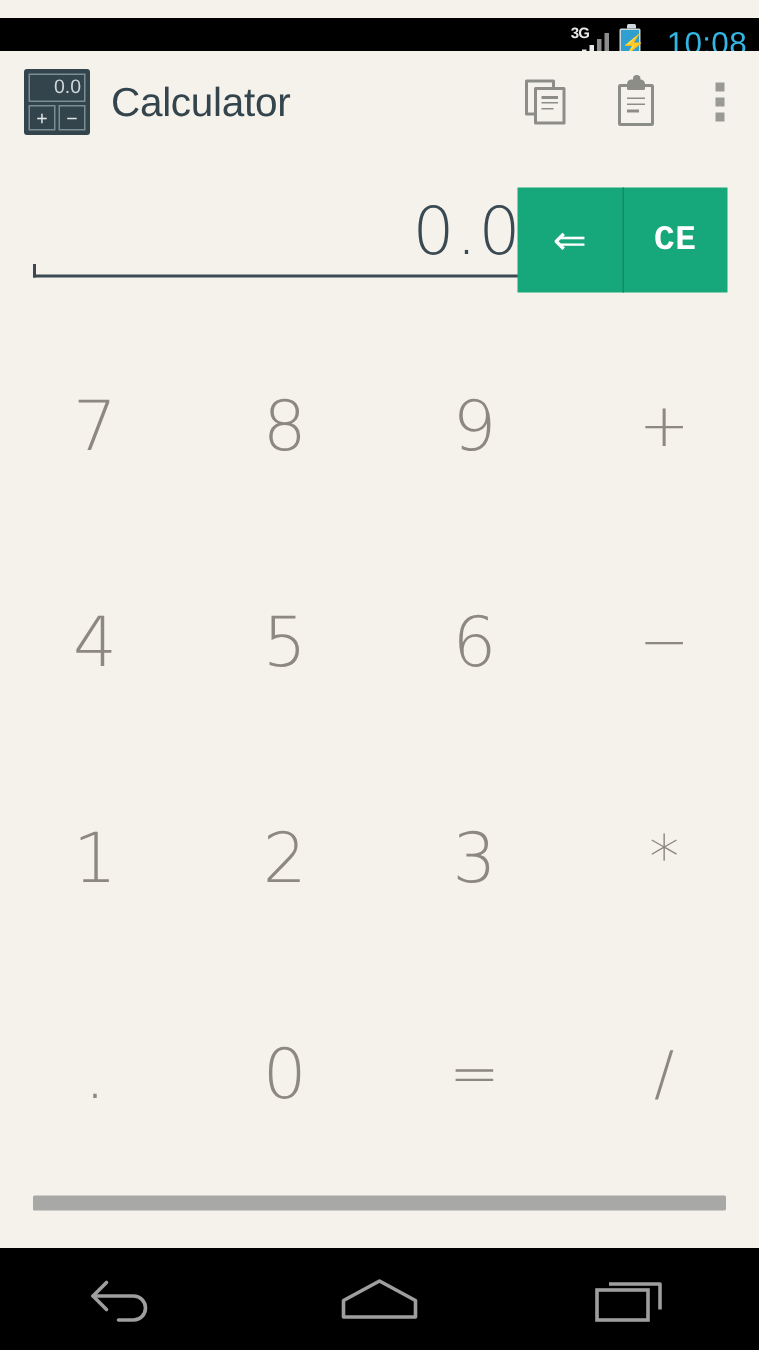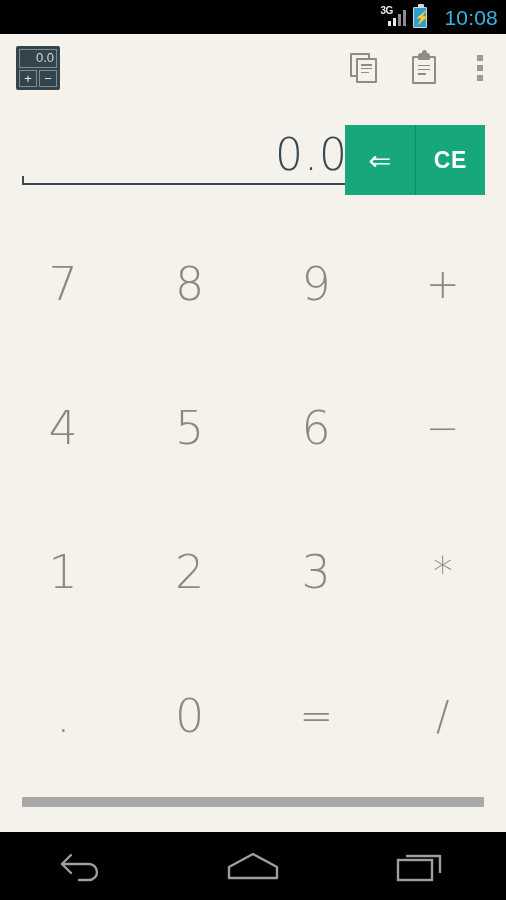--- a/index.html
+++ b/index.html
@@ -10,21 +10,21 @@
     overflow:hidden;
   }
   #screen {
     position:relative;
     width:506px; height:900px;
     background:#f5f2ec;
   }
 
   
   #status-bar {
-    position:absolute; left:0; top:0;
+    position:absolute; left:0; top:12px;
     width:506px; height:34px;
     background:#000000;
     display:flex; align-items:center; justify-content:flex-end;
     padding-right:8px;
   }
   .sb-group { display:flex; align-items:center; gap:7px; }
   .signal-icon { position:relative; width:26px; height:22px; }
   .signal-icon .bars { position:absolute; right:0; bottom:2px; display:flex; align-items:flex-end; gap:1.5px; }
   .signal-icon .bars i { display:block; width:3.5px; background:#c9c9c9; }
   .signal-icon .bars i.b1 { height:5px;  background:#e8e8e8; }
@@ -170,20 +170,21 @@
   }
   #edit-keys .key {
     flex:1;
     display:flex; align-items:center; justify-content:center;
     color:#ffffff;
   }
   #key-backspace { font-size:27px; line-height:27px; font-family:"DejaVu Sans", sans-serif; }
   #key-ce {
     font-size:23px; font-weight:bold; letter-spacing:0.5px;
     border-left:1.5px solid #0f8c66;
+    font-family:Liberation Mono, monospace;
   }
 
   
   #keypad {
     position:absolute; left:0; top:212px;
     width:506px; height:576px;
     display:grid;
     grid-template-columns:repeat(4, 1fr);
     grid-template-rows:repeat(4, 1fr);
   }
@@ -248,20 +249,21 @@
   </div>
 
   <div id="action-bar">
     <div id="app-icon">
       <div class="icon-disp">0.0</div>
       <div class="icon-keys">
         <span>+</span>
         <span>−</span>
       </div>
     </div>
+    <div id="app-title">Calculator</div>
 
     <div id="action-icons">
       <div class="act-btn">
         <span class="copy-icon">
           <span class="back-sheet"></span>
           <span class="front-sheet">
               <i></i>
               <i></i>
               <i></i>
             </span>

